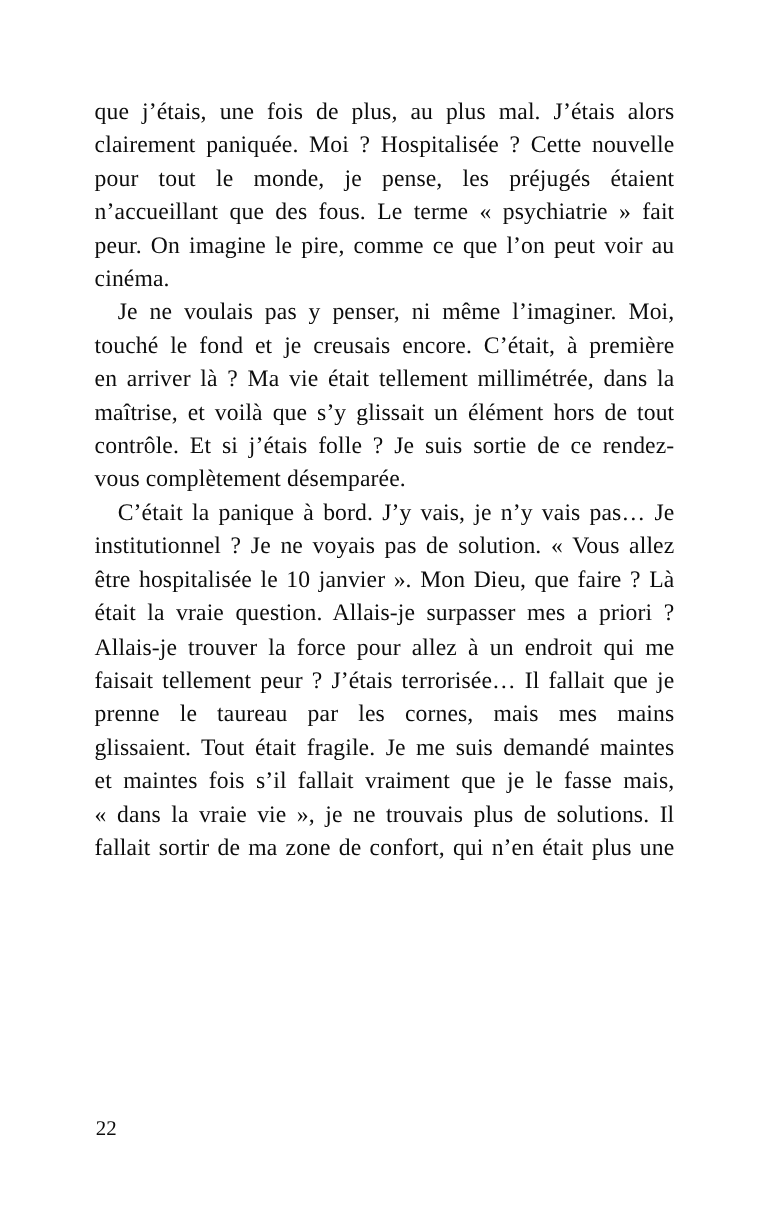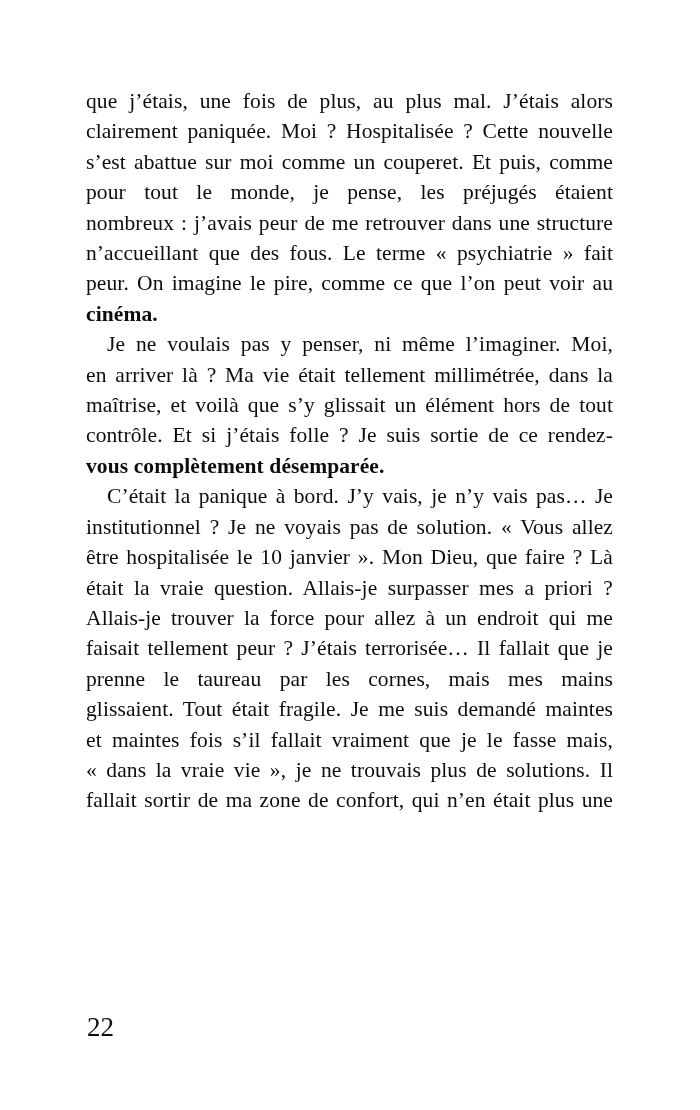--- a/index.html
+++ b/index.html
@@ -36,49 +36,47 @@
   .line {
     text-align: justify;
     text-align-last: justify;
     white-space: normal;
   }
   .line.pfirst {
     text-indent: 21px;
   }
   .line.plast {
     text-align-last: left;
-    font-weight: bold;
   }
   .page-number {
     position: absolute;
     left: 87px;
     top: 1013px;
-    font-size: 27px;
+    font-size: 19px;
     line-height: 28px;
   }
 </style>
 </head>
 <body>
 
 <div class="book-page">
   <div class="text-block">
 
     <div class="paragraph">
       <div class="line">que j’étais, une fois de plus, au plus mal. J’étais alors</div>
       <div class="line">clairement paniquée. Moi ? Hospitalisée ? Cette nouvelle</div>
-      <div class="line">s’est abattue sur moi comme un couperet. Et puis, comme</div>
       <div class="line">pour tout le monde, je pense, les préjugés étaient</div>
-      <div class="line">nombreux : j’avais peur de me retrouver dans une structure</div>
       <div class="line">n’accueillant que des fous. Le terme « psychiatrie » fait</div>
       <div class="line">peur. On imagine le pire, comme ce que l’on peut voir au</div>
       <div class="line plast">cinéma.</div>
     </div>
 
     <div class="paragraph">
       <div class="line pfirst">Je ne voulais pas y penser, ni même l’imaginer. Moi,</div>
+      <div class="line">touché le fond et je creusais encore. C’était, à première</div>
       <div class="line">en arriver là ? Ma vie était tellement millimétrée, dans la</div>
       <div class="line">maîtrise, et voilà que s’y glissait un élément hors de tout</div>
       <div class="line">contrôle. Et si j’étais folle ? Je suis sortie de ce rendez-</div>
       <div class="line plast">vous complètement désemparée.</div>
     </div>
 
     <div class="paragraph">
       <div class="line pfirst">C’était la panique à bord. J’y vais, je n’y vais pas… Je</div>
       <div class="line">institutionnel ? Je ne voyais pas de solution. « Vous allez</div>
       <div class="line">être hospitalisée le 10 janvier ». Mon Dieu, que faire ? Là</div>

